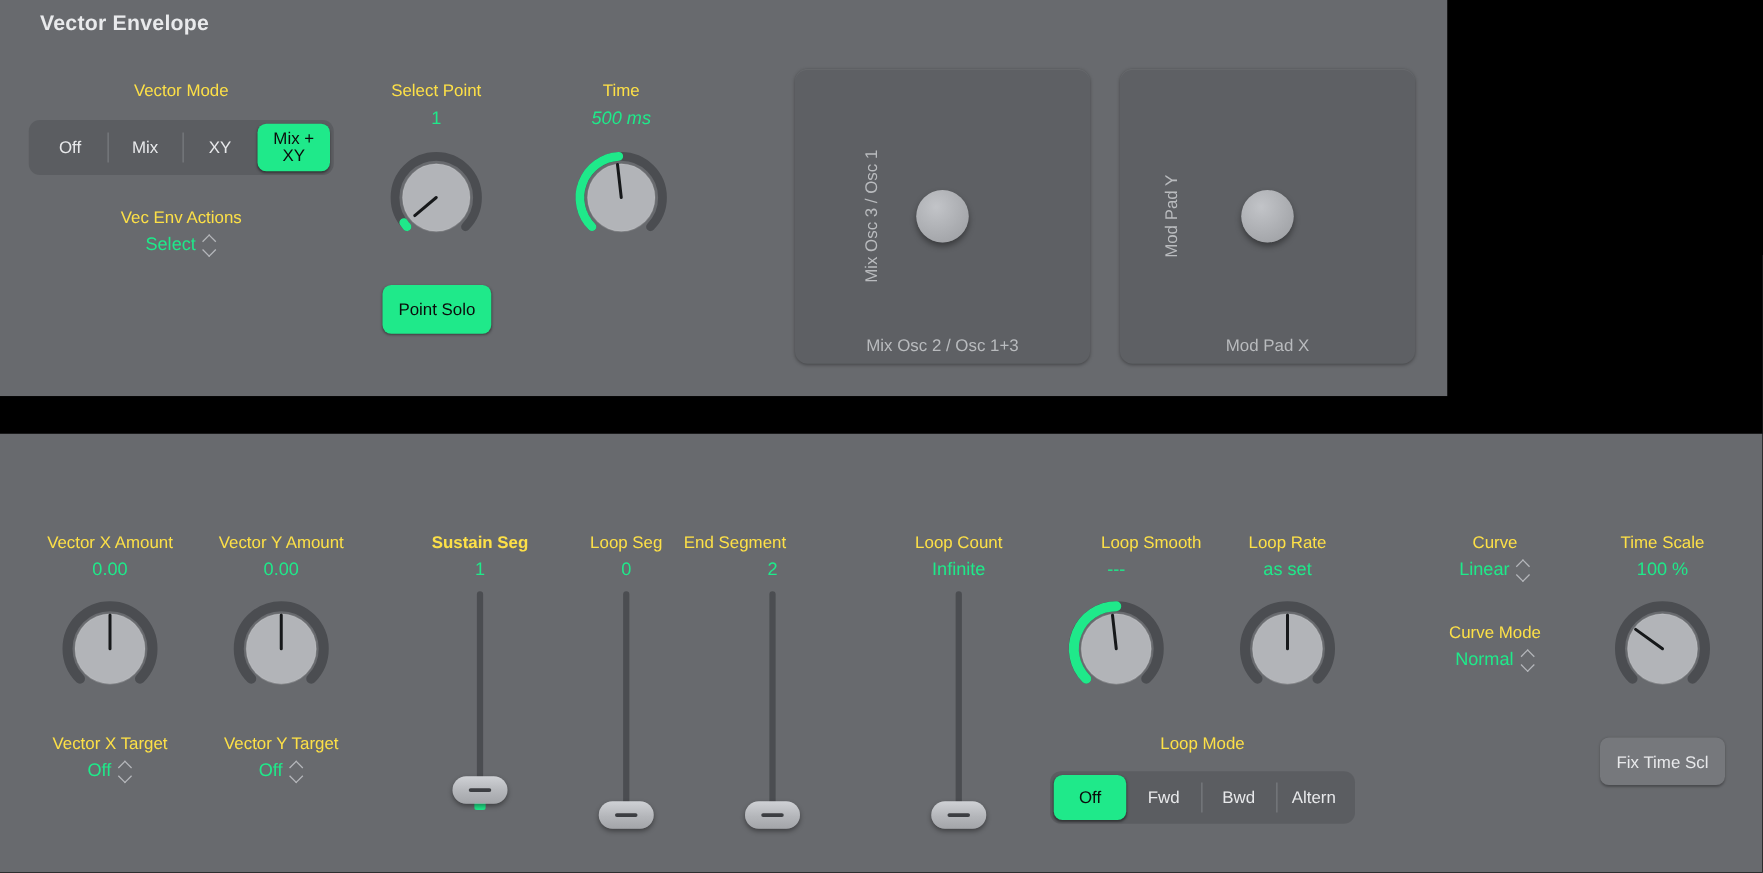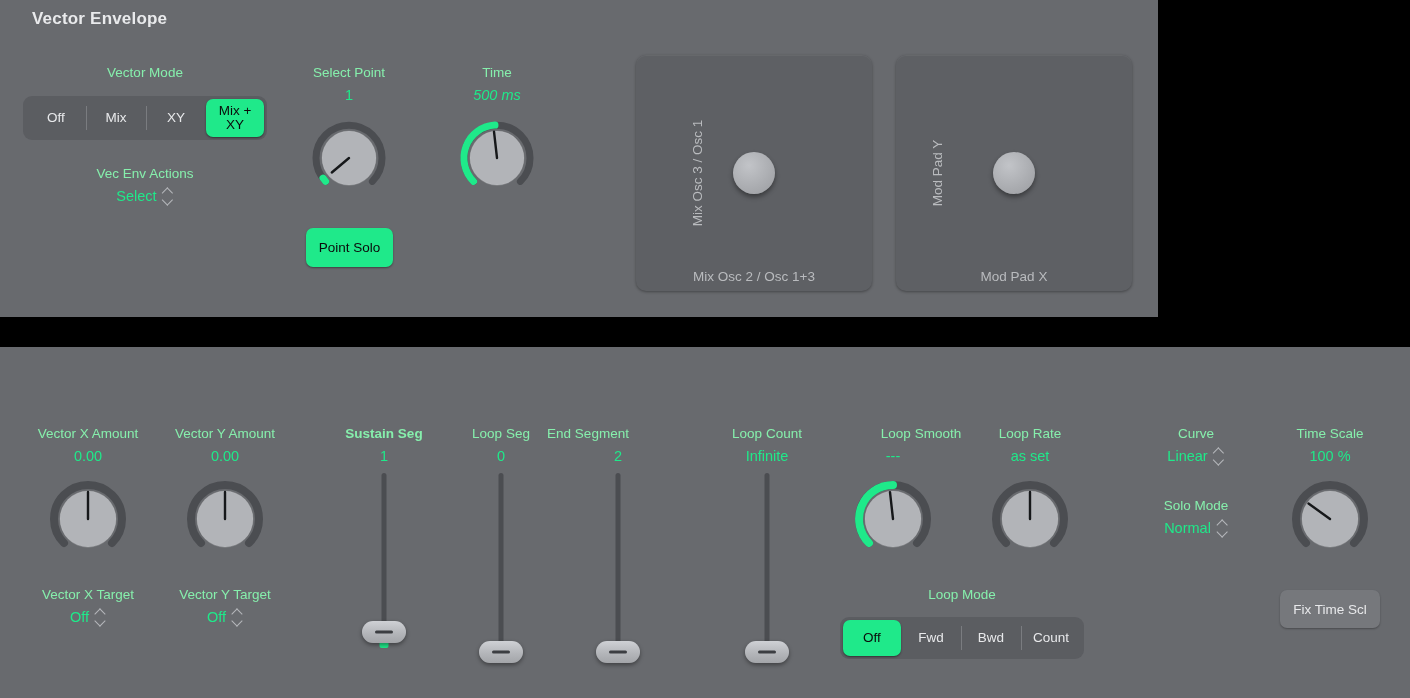--- a/index.html
+++ b/index.html
@@ -8,21 +8,21 @@
        -webkit-font-smoothing:antialiased;}
 
   .panel{position:absolute;background:#686a6e;}
   #top-panel{left:0;top:0;width:1158px;height:317px;}
   #bottom-panel{left:0;top:347px;width:1410px;height:351px;}
 
   .title{position:absolute;left:32px;top:9px;font-size:17px;font-weight:bold;
          color:#e9eaec;letter-spacing:.2px;}
 
   
-  .lbl{position:absolute;font-size:13.5px;color:#86efac;white-space:nowrap;text-align:center;}
+  .lbl{position:absolute;font-size:13.5px;color:#fde047;white-space:nowrap;text-align:center;}
   .val{position:absolute;font-size:14.5px;color:#1fe98a;white-space:nowrap;text-align:center;}
   .lbl.c,.val.c{transform:translateX(-50%);}
 
   
   .seg{position:absolute;display:flex;align-items:stretch;background:#5b5d61;
        border-radius:9px;padding:3px;box-sizing:border-box;}
   .seg .sg{position:relative;display:flex;align-items:center;justify-content:center;
            font-size:13.5px;color:#e8e9eb;text-align:center;line-height:1.02;
            border-radius:7px;cursor:default;}
   .seg .sg + .sg::before{content:"";position:absolute;left:0;top:18%;height:64%;
@@ -235,30 +235,30 @@
       <circle cx="43" cy="43" r="28" fill="none" stroke="rgba(255,255,255,.14)" stroke-width="1"></circle>
       <line x1="43" y1="43" x2="43" y2="16" stroke="#16181a" stroke-width="2.4" stroke-linecap="round"></line>
     </svg>
   </div>
 
   <div class="lbl c" style="left:962px;top:240px;">Loop Mode</div>
   <div class="seg" id="seg-loop-mode" style="left:840px;top:270px;width:244px;height:42px;">
     <div class="sg on" style="width:58px;">Off</div>
     <div class="sg" style="width:60px;">Fwd</div>
     <div class="sg" style="width:60px;">Bwd</div>
-    <div class="sg" style="width:60px;">Count</div>
+    <div class="sg" style="width:60px;">Altern</div>
   </div>
 
   <div class="lbl c" style="left:1196px;top:79px;">Curve</div>
   <div class="stepper" style="left:1196px;top:101px;">
     <span class="sv">Linear</span>
     <span class="sicon"></span>
   </div>
 
-  <div class="lbl c" style="left:1196px;top:151px;">Solo Mode</div>
+  <div class="lbl c" style="left:1196px;top:151px;">Curve Mode</div>
   <div class="stepper" style="left:1196px;top:173px;">
     <span class="sv">Normal</span>
     <span class="sicon"></span>
   </div>
 
   <div class="lbl c" style="left:1330px;top:79px;">Time Scale</div>
   <div class="val c" style="left:1330px;top:101px;">100 %</div>
   <div class="knob" style="left:1287px;top:129px;">
     <svg width="86" height="86" viewBox="0 0 86 86">
       <path d="M 19.0 67.0 A 34 34 0 1 1 67.0 67.0" fill="none" stroke="#4b4d51" stroke-width="8" stroke-linecap="round"></path>

